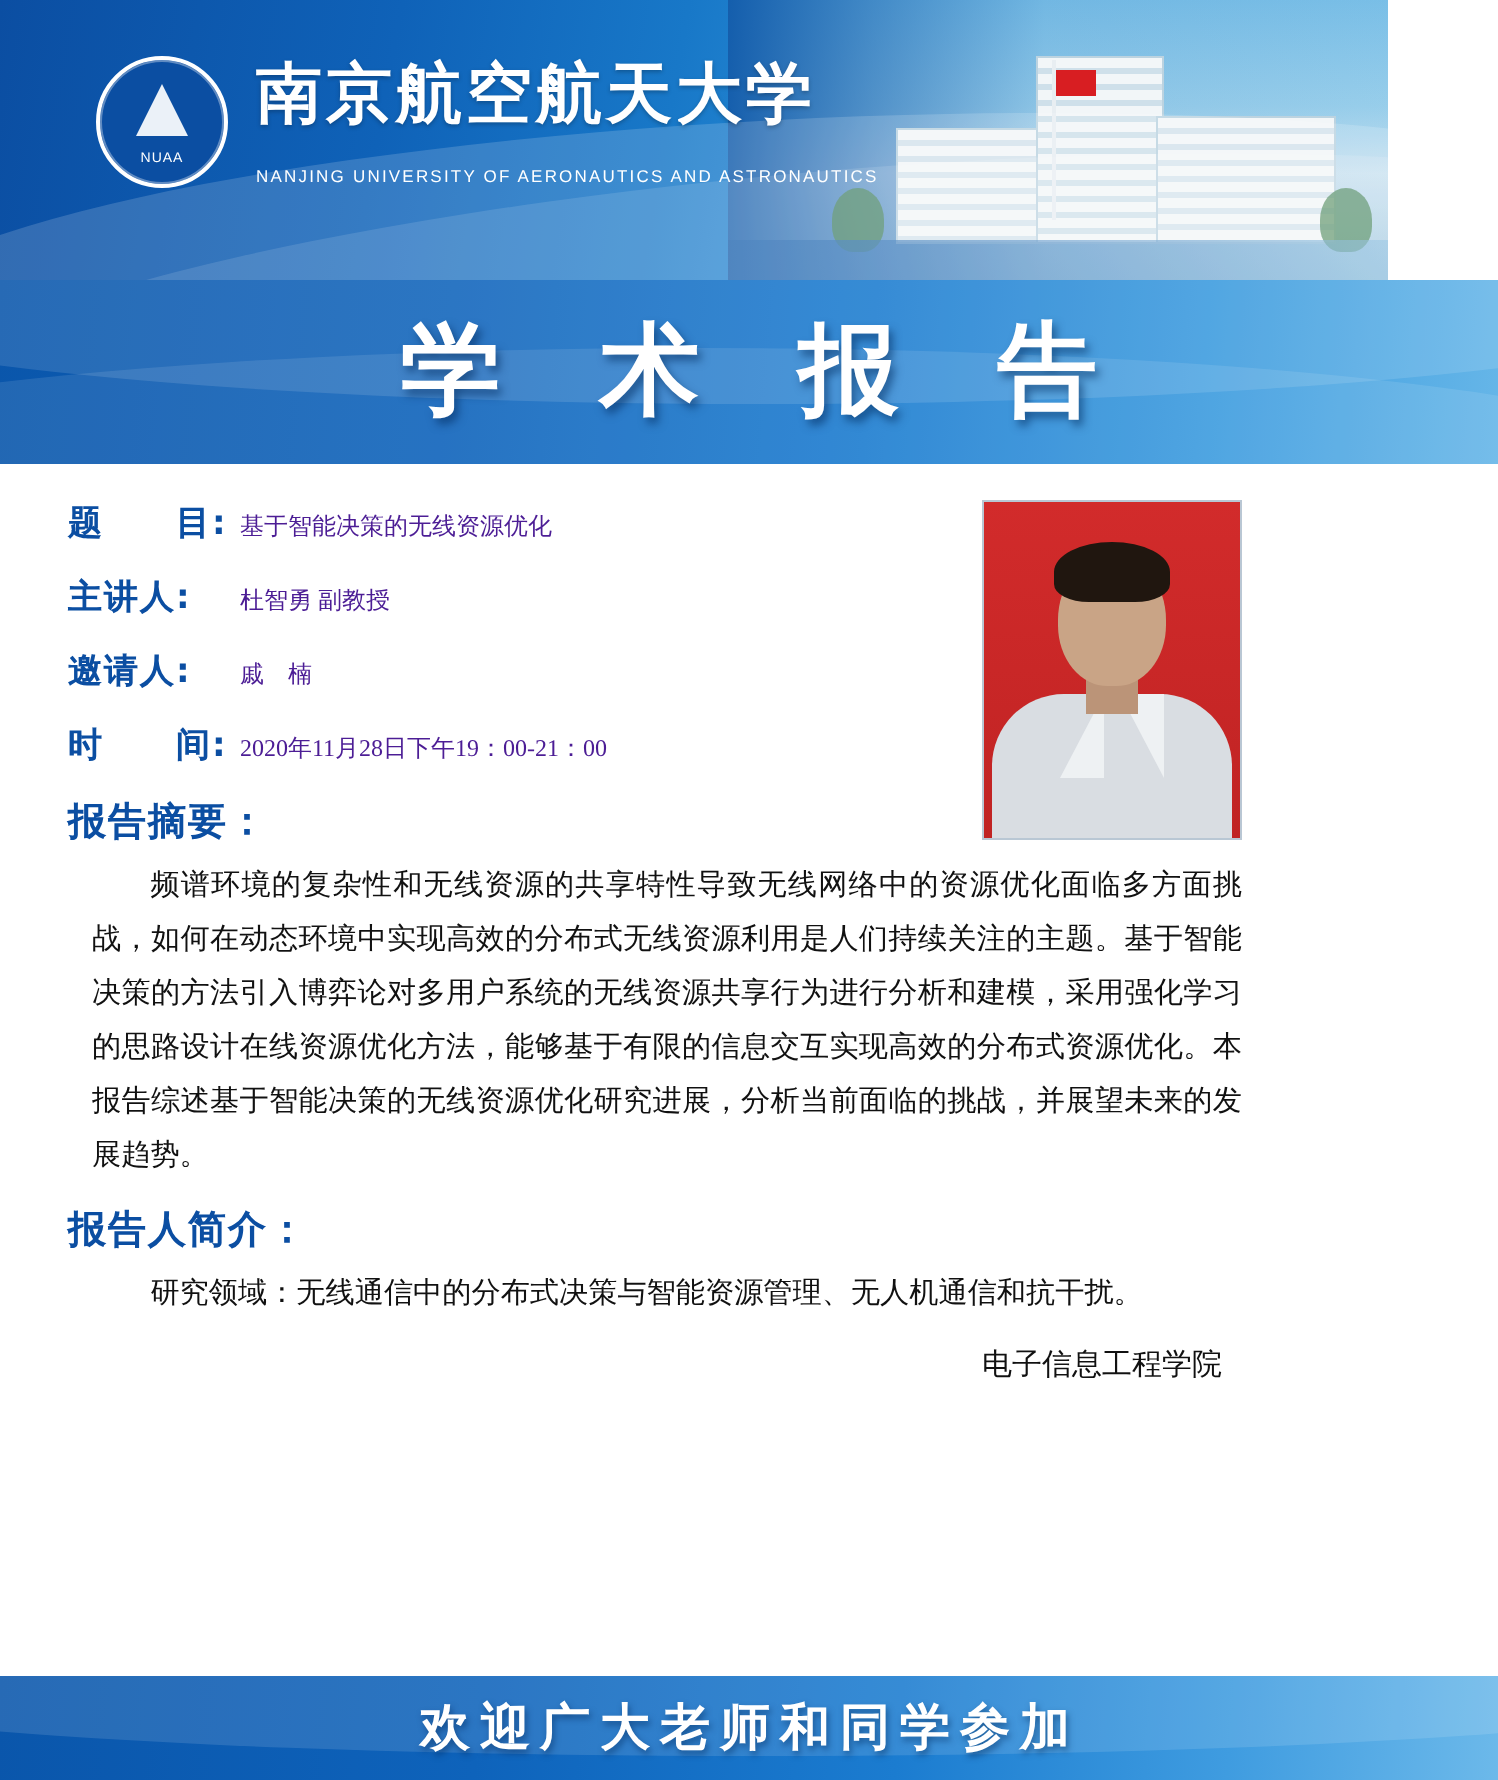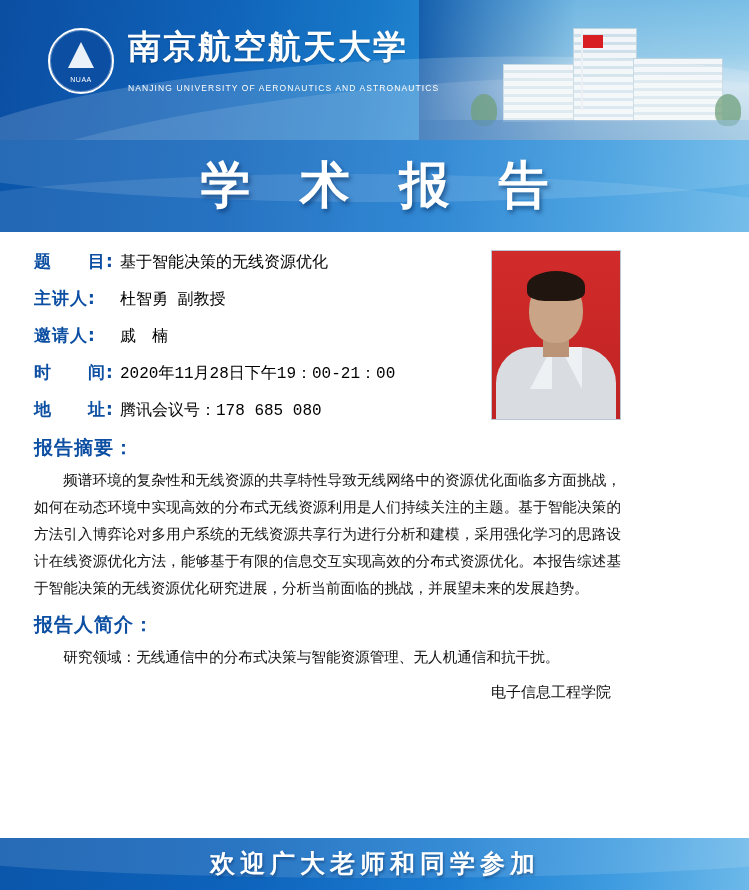--- a/index.html
+++ b/index.html
@@ -17,21 +17,21 @@
     position: relative;
     width: 749px;
     height: 890px;
     background: #ffffff;
     overflow: hidden;
   }
 
   
   .header {
     position: relative;
-    width: 749px;
+    width: 694px;
     height: 140px;
     background: linear-gradient(100deg, #0b4ea2 0%, #0f62b8 28%, #1878c8 48%, #2f93da 66%, #5fb3e8 82%, #8fd0f2 100%);
     overflow: hidden;
     text-decoration: underline;
   }
   .header-photo {
     position: absolute;
     right: 0;
     top: 0;
     width: 330px;
@@ -238,23 +238,23 @@
   .meta-label {
     color: #0b4ea2;
     font-size: 17px;
     font-weight: bold;
     width: 86px;
     flex: 0 0 86px;
     letter-spacing: 1px;
     white-space: nowrap;
   }
   .meta-value {
-    color: #000000;
-    font-size: 16px;
-    font-family: Liberation Mono, monospace;
+    color: #4c1d95;
+    font-size: 12px;
+    font-family: Liberation Serif, serif;
   }
   .portrait {
     position: absolute;
     right: 34px;
     top: 18px;
     width: 128px;
     height: 168px;
     border: 1px solid #b9c7d4;
     background: linear-gradient(to bottom, #d22b2b 0%, #c02323 100%);
     overflow: hidden;
@@ -323,21 +323,21 @@
     letter-spacing: 1px;
     margin: 10px 0 6px 0;
   }
   .para {
     color: #111111;
     font-family: "DejaVu Sans", sans-serif;
     font-size: 14.6px;
     line-height: 1.85;
     text-align: justify;
     text-indent: 2em;
-    margin: 0 0 2px 0;
+    margin: 0 0 2px 12px;
   }
   .signature {
     text-align: right;
     color: #111111;
     font-family: Liberation Sans, sans-serif;
     font-size: 15px;
     margin-top: 12px;
     padding-right: 10px;
   }
 
@@ -429,24 +429,20 @@
         <div class="meta-value">杜智勇  副教授</div>
       </div>
       <div class="meta-row">
         <div class="meta-label">邀请人:</div>
         <div class="meta-value">戚　楠</div>
       </div>
       <div class="meta-row">
         <div class="meta-label">时　　间:</div>
         <div class="meta-value">2020年11月28日下午19：00-21：00</div>
       </div>
-      <div class="meta-row">
-        <div class="meta-label">地　　址:</div>
-        <div class="meta-value">腾讯会议号：178 685 080</div>
-      </div>
     </div>
 
     <div class="section-head">报告摘要：</div>
     <p class="para">频谱环境的复杂性和无线资源的共享特性导致无线网络中的资源优化面临多方面挑战，如何在动态环境中实现高效的分布式无线资源利用是人们持续关注的主题。基于智能决策的方法引入博弈论对多用户系统的无线资源共享行为进行分析和建模，采用强化学习的思路设计在线资源优化方法，能够基于有限的信息交互实现高效的分布式资源优化。本报告综述基于智能决策的无线资源优化研究进展，分析当前面临的挑战，并展望未来的发展趋势。</p>
 
     <div class="section-head">报告人简介：</div>
     <p class="para">研究领域：无线通信中的分布式决策与智能资源管理、无人机通信和抗干扰。</p>
 
     <div class="signature">电子信息工程学院</div>
   </div>

